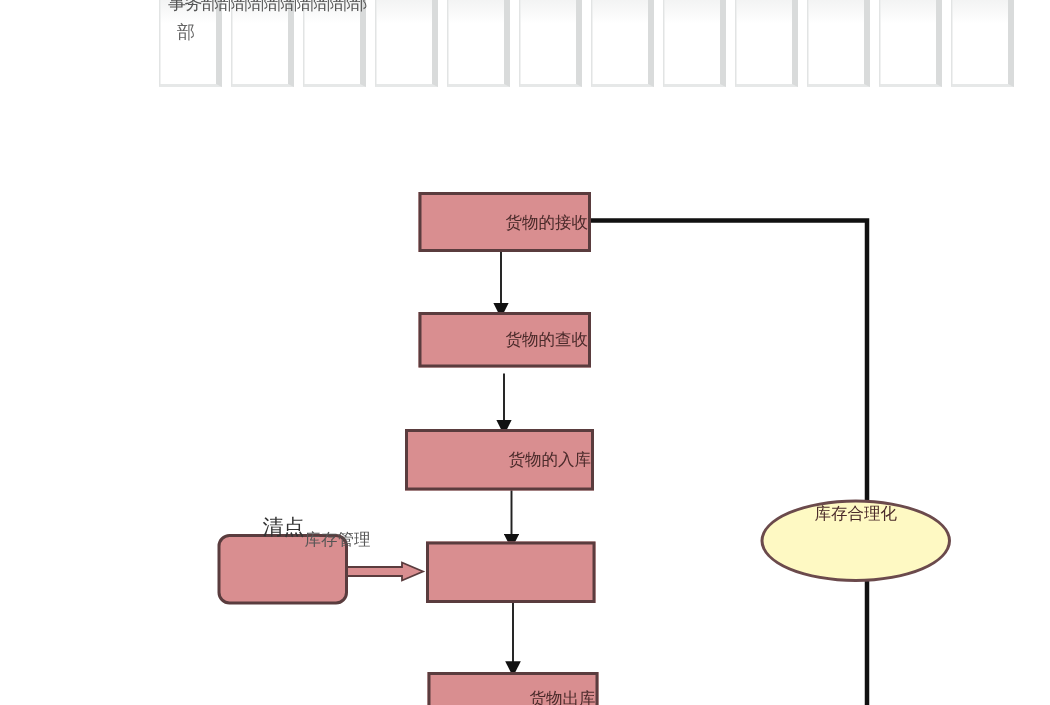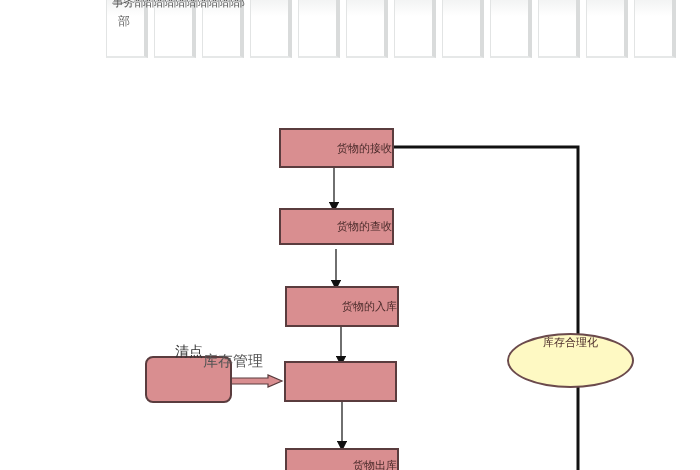--- a/index.html
+++ b/index.html
@@ -54,30 +54,30 @@
   <line x1="578" y1="387" x2="578" y2="470" stroke="#111" stroke-width="3"></line>
   <path d="M231,378 L268,378 L268,375 L282,381 L268,387 L268,384 L231,384 z" fill="#d98e90" stroke="#5a3c3e" stroke-width="1.2"></path>
 </svg>
 
 <div class="box" style="left:279px;top:128px;width:115px;height:40px;">
     <span>货物的接收</span>
   </div>
 <div class="box" style="left:279px;top:208px;width:115px;height:37px;">
     <span>货物的查收</span>
   </div>
-<div class="box" style="left:285px;top:286px;width:114px;height:41px;">
+<div class="box" style="left:270px;top:286px;width:126px;height:41px;">
     <span>货物的入库</span>
   </div>
 <div class="box" style="left:284px;top:361px;width:113px;height:41px;">
     <span></span>
   </div>
 <div class="box" style="left:285px;top:448px;width:114px;height:30px;align-items:flex-start;padding-top:8px;">
     <span>货物出库</span>
   </div>
 <div class="box rbox" style="left:145px;top:356px;width:87px;height:47px;">
     <span></span>
   </div>
 <div class="ellipse" style="left:507px;top:333px;width:127px;height:55px;">
     <span>库存合理化</span>
   </div>
 
 <div class="label" style="left:175px;top:343px;font-size:14px;text-align:right;">清点</div>
-<div class="label" style="left:203px;top:352px;font-size:15px;color:#555;">库存管理</div>
+<div class="label" style="left:203px;top:352px;font-size:11px;color:#555;">库存管理</div>
 
 </body></html>

